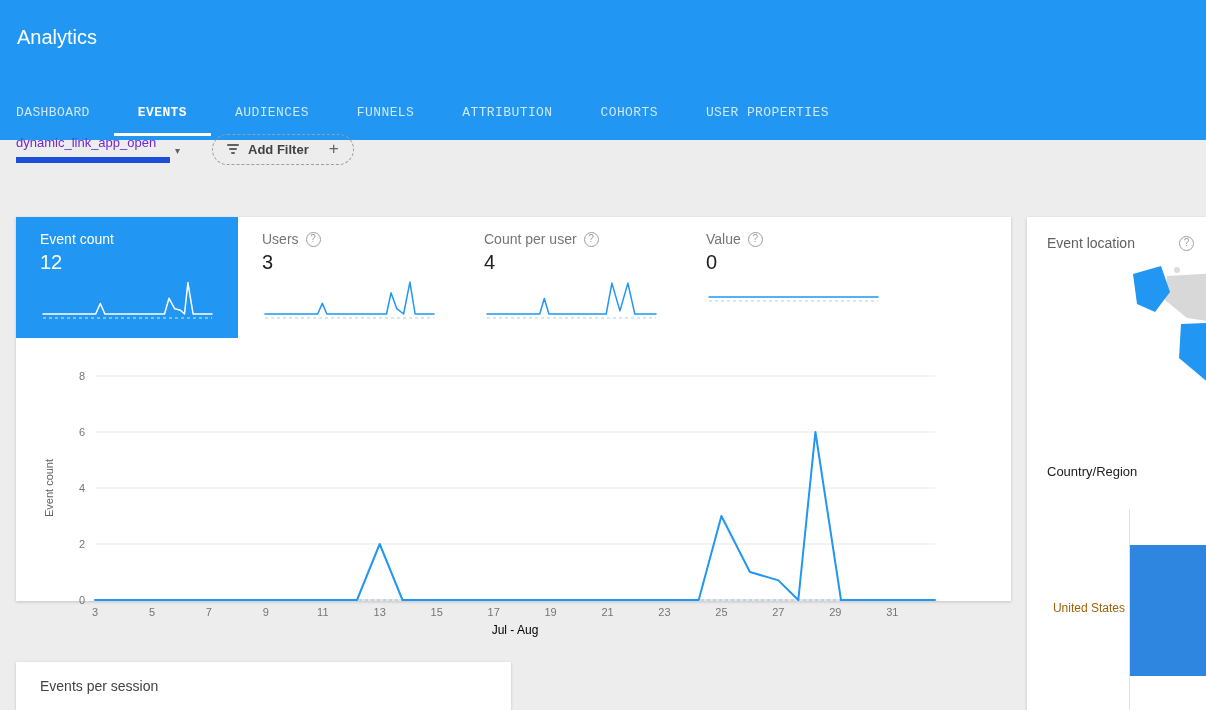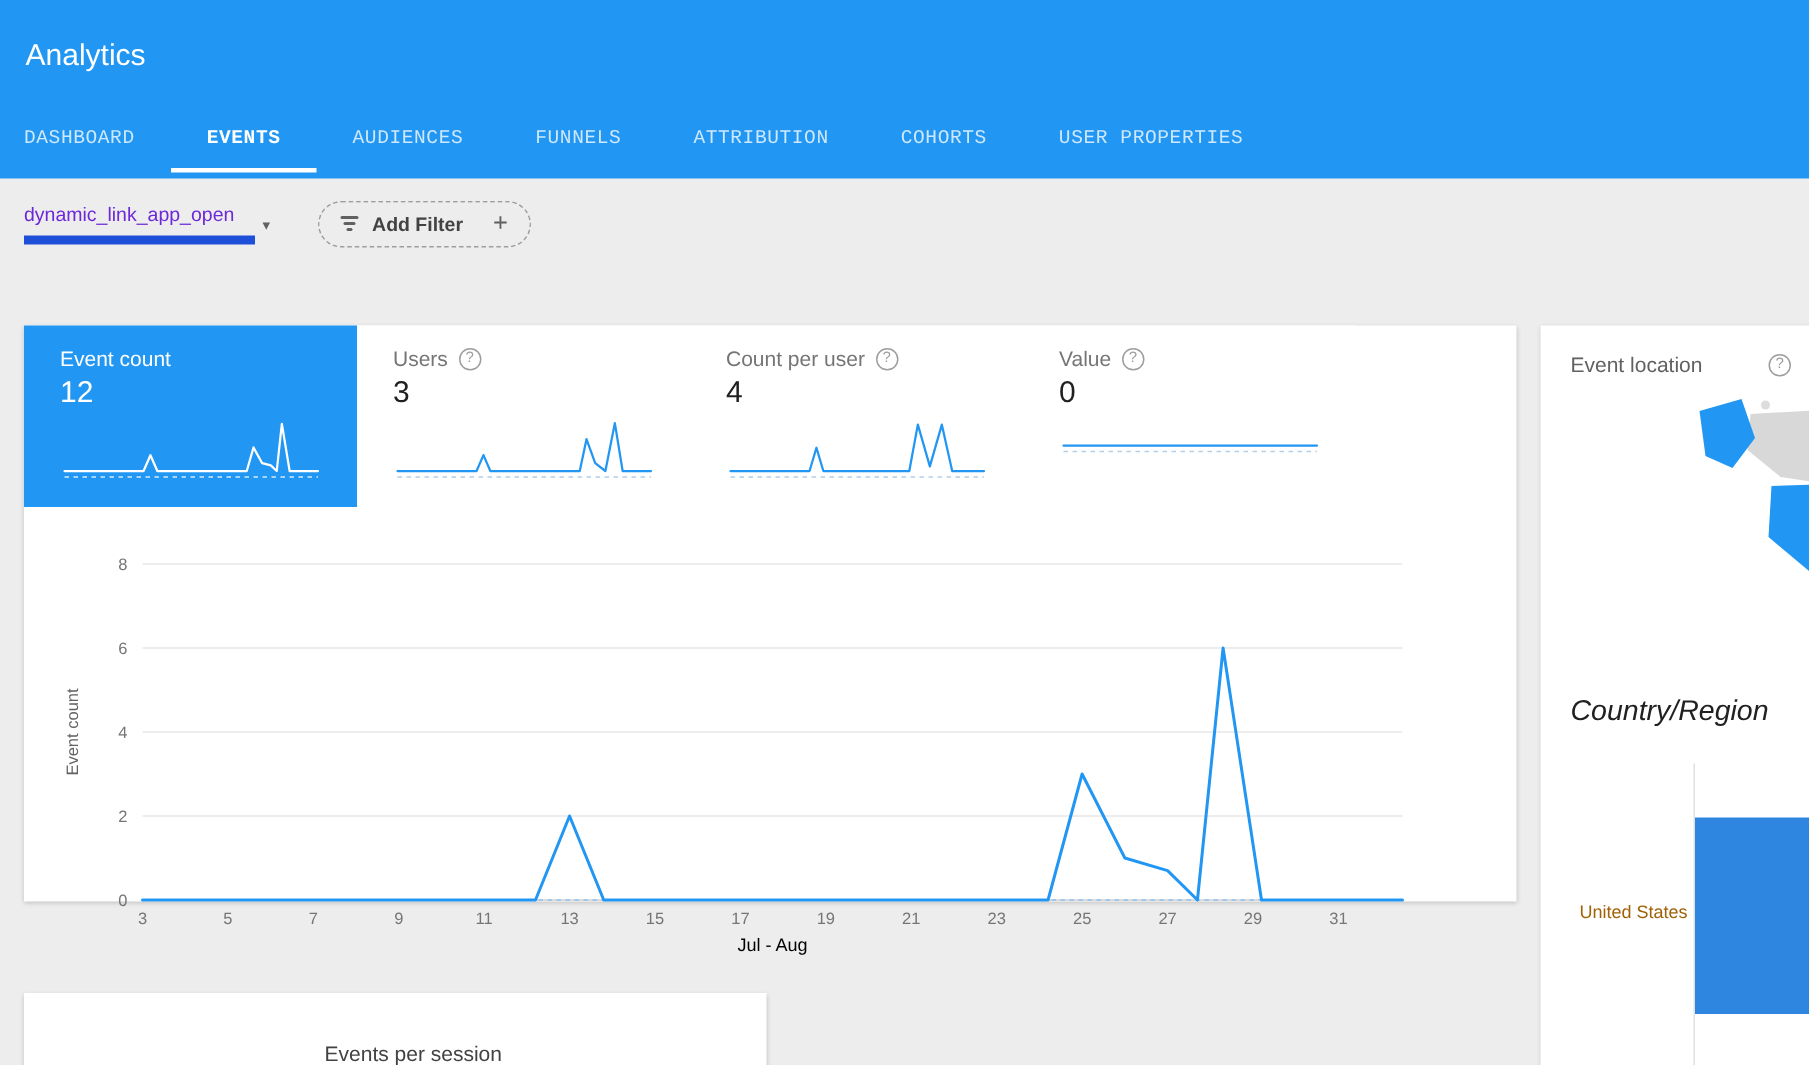--- a/index.html
+++ b/index.html
@@ -3,21 +3,21 @@
 <meta charset="utf-8">
 <style>
   html,body{margin:0;padding:0;}
   body{
     width:1206px;height:710px;overflow:hidden;position:relative;
     background:#ededed;font-family:"Liberation Sans",sans-serif;
   }
   svg text{font-family:"Liberation Sans",sans-serif;}
 
   
-  .app-header{position:relative;background:#2196f3;height:119px;}
+  .app-header{position:relative;background:#2196f3;height:140px;}
   .app-title{color:#fff;font-size:20px;padding:26px 0 0 17px;font-weight:400;}
   .tabs{position:absolute;bottom:4px;left:16px;display:flex;font-family:Liberation Mono, monospace;}
   .tab{position:relative;padding:0 24px;height:47px;line-height:47px;font-size:13px;
        letter-spacing:.4px;color:rgba(255,255,255,.78);cursor:pointer;white-space:nowrap;}
   .tab:first-child{padding-left:0;}
   .tab.selected{color:#fff;font-weight:bold;}
   .tab.selected::after{content:"";position:absolute;left:0;right:0;bottom:0;height:3px;background:#fff;}
 
   
   .filter-bar{position:absolute;top:130px;left:16px;display:flex;align-items:center;height:38px;}
@@ -58,27 +58,27 @@
   
   .chart-wrap{position:absolute;left:38px;top:148px;width:910px;height:280px;}
   .y-title{position:absolute;left:-74px;top:116px;width:140px;height:14px;text-align:center;
            font-size:11px;color:#616161;transform:rotate(-90deg);}
   .x-title{position:absolute;left:41px;top:258px;width:840px;text-align:center;font-size:12px;color:#000000;}
 
   
   .rc-head{display:flex;align-items:center;padding:18px 0 0 20px;font-size:14px;color:#616161;}
   .rc-head .help{margin-left:44px;}
   .map{position:absolute;left:40px;top:45px;}
-  .cr-label{position:absolute;left:20px;top:247px;font-size:19px;color:#212121;font-style:italic;}
+  .cr-label{position:absolute;left:20px;top:247px;font-size:13px;color:#212121;}
   .axis-line{position:absolute;left:102px;top:292px;width:1px;height:330px;background:#e0e0e0;}
   .bar-label{position:absolute;left:8px;top:384px;width:90px;text-align:right;font-size:12px;color:#a16207;}
   .bar{position:absolute;left:103px;top:328px;height:131px;background:#2e86e0;}
 
   
-  .bc-title{padding:32px 0 0 24px;font-size:14px;color:#424242;text-align:center;}
+  .bc-title{padding:16px 0 0 24px;font-size:14px;color:#424242;}
 </style>
 </head>
 <body>
 
 <header class="app-header">
   <div class="app-title">Analytics</div>
   <nav class="tabs">
     <div class="tab">DASHBOARD</div>
     <div class="tab selected">EVENTS</div>
     <div class="tab">AUDIENCES</div>

